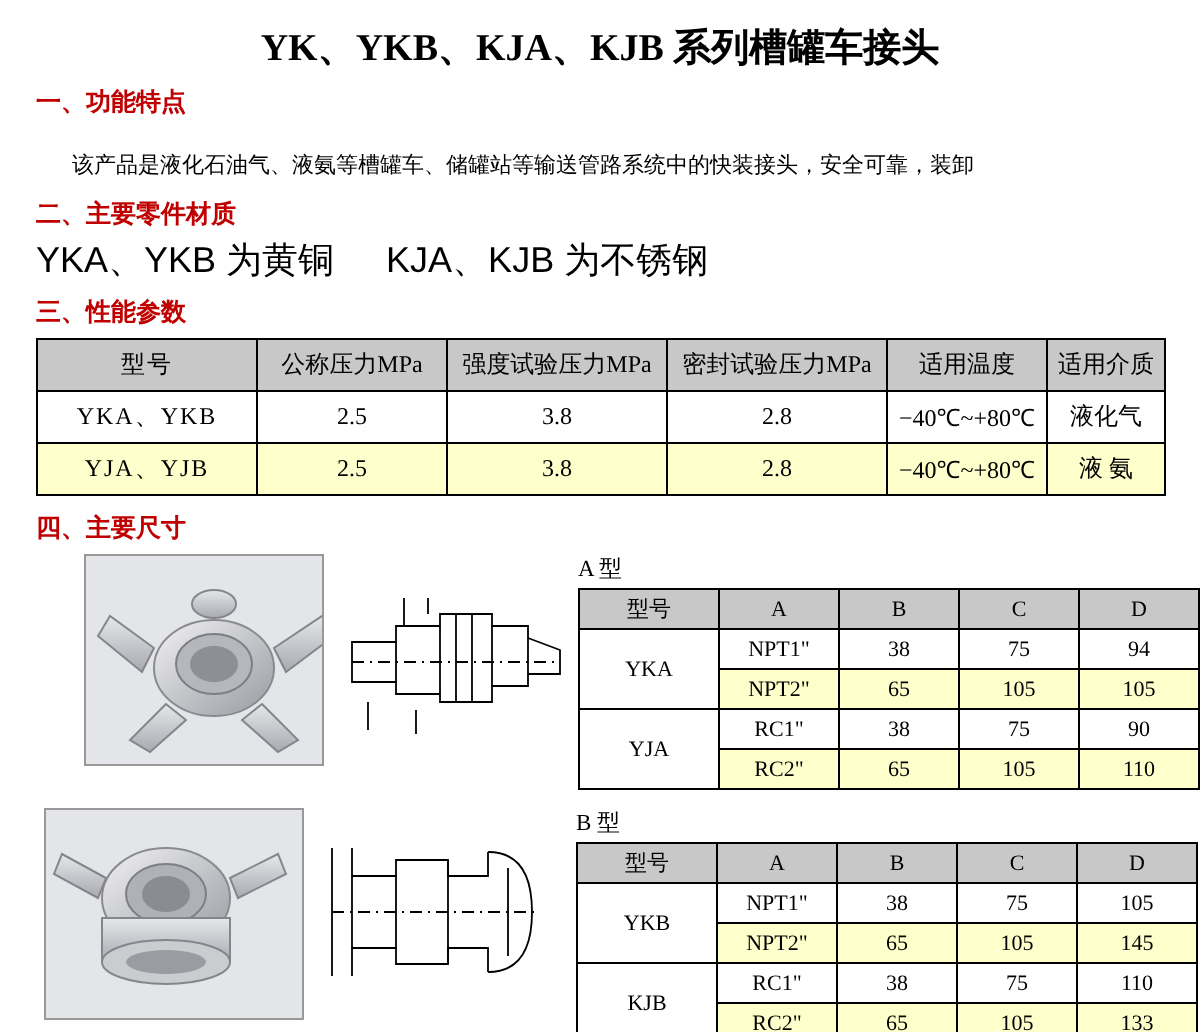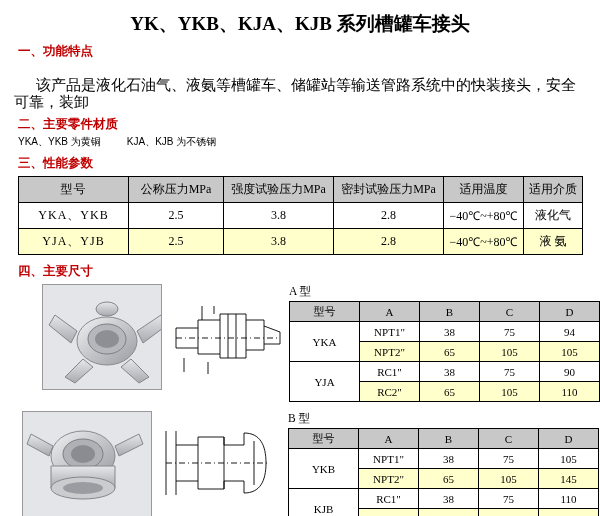--- a/index.html
+++ b/index.html
@@ -28,28 +28,28 @@
     letter-spacing: 0px;
   }
   .section-head {
     color: #c00000;
     font-weight: bold;
     font-size: 12.5px;
     font-family: Liberation Sans, sans-serif;
     margin: 6px 0 2px 18px;
   }
   .para {
-    font-size: 15px;
+    font-size: 11px;
     line-height: 17px;
     margin: 16px 14px 0 14px;
-    font-family: Liberation Sans, sans-serif;
+    font-family: Liberation Mono, monospace;
   }
   .para .indent { display: inline-block; width: 22px; }
   .mat-line {
-    font-size: 10px;
+    font-size: 18px;
     margin: 0 0 0 18px;
     font-family: "Liberation Sans", sans-serif;
   }
   .mat-gap { display: inline-block; width: 26px; }
 
   
   .perf-wrap {
     margin: 4px 0 0 18px;
   }
   table.perf {

